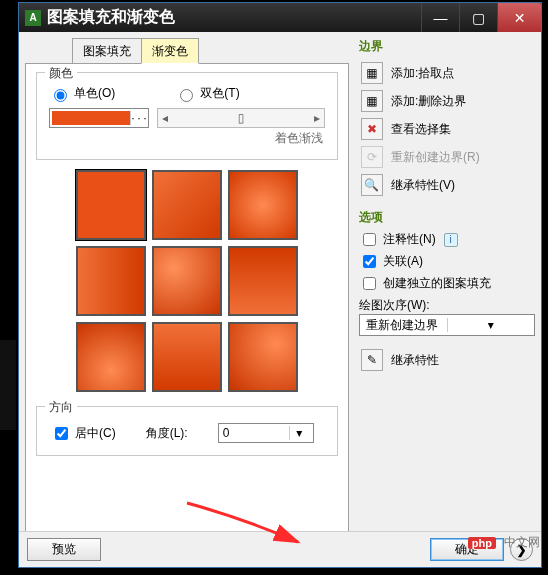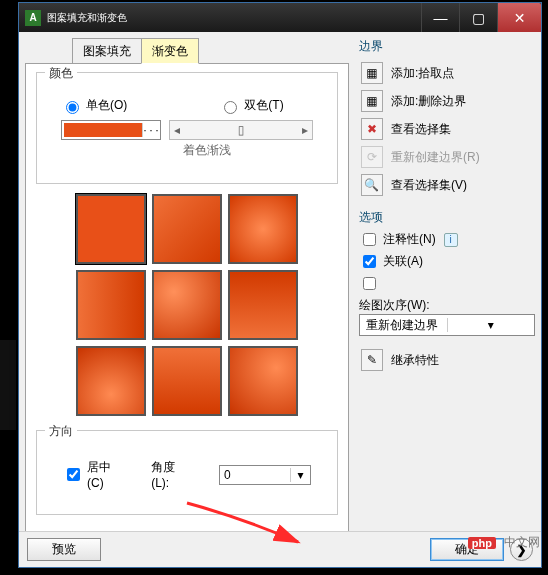--- a/index.html
+++ b/index.html
@@ -1,59 +1,59 @@
 <!DOCTYPE html>
 <html><head>
 <meta charset="utf-8">
 <style>
 * { box-sizing: border-box; font-family: "Microsoft YaHei", SimSun, sans-serif; font-size: 12px; }
 body { margin: 0; background: #000; width: 548px; height: 575px; position: relative; overflow: hidden; }
 .window { position: absolute; left: 18px; top: 2px; width: 524px; height: 566px; background: #f0f0f0; border: 1px solid #3a6ea5; box-shadow: 0 0 6px rgba(0,0,0,.5); }
 .titlebar { height: 29px; background: linear-gradient(#373737, #1a1a1a); display: flex; align-items: center; color: #fff; padding-left: 6px; }
 .titlebar .appicon { width: 16px; height: 16px; background: #2d7a2d; display: inline-flex; align-items: center; justify-content: center; margin-right: 6px; font-size: 10px; font-weight: bold; }
-.titlebar .title { flex: 1; font-size: 10px; }
+.titlebar .title { flex: 1; font-size: 16px; font-weight: bold; }
 .winbtns { display: flex; height: 100%; }
 .winbtn { width: 38px; display: flex; align-items: center; justify-content: center; color: #fff; font-size: 14px; border-left: 1px solid #444; }
 .winbtn.close { background: linear-gradient(#d06060,#b03030); width: 44px; border-top-right-radius: 2px; }
 .content { display: flex; padding: 6px 6px 0 6px; height: calc(100% - 29px - 36px); }
 .leftcol { width: 330px; padding-right: 6px; }
 .rightcol { flex: 1; padding-left: 4px; }
 .tabs { display: flex; margin-bottom: 0; padding-left: 47px; }
 .tab { padding: 4px 10px 3px; border: 1px solid #a0a0a0; background: #f0f0f0; margin-right: -1px; position: relative; }
 .tab.active { background: #fef9c3; border-bottom: 1px solid #fff; z-index: 2; }
 .tabpanel { border: 1px solid #a0a0a0; background: #fff; margin-top: -1px; padding: 8px 10px 10px; height: calc(100% - 22px); }
-.grp { border: 1px solid #c8c8c8; padding: 24px; margin-bottom: 8px; position: relative; }
+.grp { border: 1px solid #c8c8c8; padding: 12px; margin-bottom: 8px; position: relative; }
 .grp .legend { position: absolute; top: -8px; left: 8px; background: #fff; padding: 0 4px; color: #333; }
-.radios { display: flex; gap: 92px; margin-bottom: 6px; }
+.radios { display: flex; gap: 60px; margin-bottom: 6px; }
 .radios label { display: flex; align-items: center; gap: 4px; }
 .colorrow { display: flex; align-items: center; gap: 8px; }
 .swatchbtn { width: 100px; height: 20px; border: 1px solid #888; background: #fff; display: flex; align-items: center; padding: 2px; }
 .swatchbtn .sw { flex: 1; height: 100%; background: #e85018; }
 .swatchbtn .dd { width: 16px; text-align: center; border-left: 1px solid #ccc; letter-spacing: 2px; }
 .slider { flex: 1; height: 20px; border: 1px solid #bbb; background: #f5f5f5; display: flex; justify-content: space-between; align-items: center; padding: 0 4px; color: #666; }
-.labelsrow { display: flex; justify-content: flex-start; padding: 2px 2px 0; color: #666; }
+.labelsrow { display: flex; justify-content: flex-end; padding: 2px 2px 0; color: #666; }
 .swatchgrid { display: grid; grid-template-columns: repeat(3, 70px); grid-auto-rows: 70px; gap: 6px; justify-content: center; margin: 10px 0 14px; }
 .swcell { border: 2px solid #555; }
 .swcell.sel { box-shadow: 0 0 0 1px #000; }
 .g-solid   { background: #e85018; }
 .g-lindiag { background: linear-gradient(135deg,#f07038,#d23a00); }
 .g-radial1 { background: radial-gradient(circle at 50% 50%, #ff8a52, #d23a00); }
 .g-lin-h   { background: linear-gradient(90deg,#f07038,#d23a00); }
 .g-lin-v   { background: linear-gradient(180deg,#d23a00,#f07038); }
 .g-radial2 { background: radial-gradient(circle at 30% 30%, #ff905a, #c83400); }
 .g-radial3 { background: radial-gradient(circle at 50% 70%, #ff8a52, #c83400); }
 .g-lin-v2  { background: linear-gradient(180deg,#f07038,#d23a00); }
 .g-radial4 { background: radial-gradient(circle at 70% 30%, #ff8a52, #c83400); }
 .dirrow { display: flex; align-items: center; gap: 30px; padding: 4px 2px 0; }
 .dirrow label { display: flex; align-items: center; gap: 4px; }
 .combo { display: inline-flex; border: 1px solid #888; background: #fff; height: 20px; width: 96px; align-items: center; }
 .combo input { border: 0; width: 70px; padding: 0 4px; height: 100%; font-size: 12px; outline: none; }
 .combo .dd { width: 20px; text-align: center; border-left: 1px solid #ccc; }
 .sect { margin-bottom: 10px; }
-.sect .sectlabel { color: #0c4a6e; margin-bottom: 4px; display: block; }
+.sect .sectlabel { color: #4d7c0f; margin-bottom: 4px; display: block; font-weight: bold; }
 .iconbtn { display: flex; align-items: center; gap: 8px; padding: 3px 2px; cursor: default; }
 .iconbtn .ic { width: 22px; height: 22px; border: 1px solid #a8a8a8; background: #f4f4f4; display: flex; align-items: center; justify-content: center; font-size: 12px; }
 .iconbtn.disabled { color: #999; }
 .iconbtn.disabled .ic { opacity: .5; }
 .chk { display: flex; align-items: center; gap: 4px; margin: 3px 0; }
 .infoic { display:inline-block; width:14px; height:14px; border:1px solid #8aa; background:#dff3ff; color:#2266aa; text-align:center; line-height:12px; font-size:10px; margin-left:4px; border-radius:2px; }
 .combo2 { display:flex; border:1px solid #888; background:#fff; height:22px; align-items:center; width: 100%; }
 .combo2 span { flex:1; padding:0 6px; }
 .combo2 .dd { width:18px; text-align:center; border-left:1px solid #ccc; }
 .footer { position:absolute; left:0; bottom:0; width:100%; height:36px; padding: 10px 8px; display:flex; align-items:center; gap:6px; background:#f0f0f0; border-top:1px solid #d0d0d0; }
@@ -163,37 +163,38 @@
         <div class="iconbtn">
           <span class="ic" style="color:#c33">✖</span>
           <span>查看选择集</span>
         </div>
         <div class="iconbtn disabled">
           <span class="ic">⟳</span>
           <span>重新创建边界(R)</span>
         </div>
         <div class="iconbtn">
           <span class="ic">🔍</span>
-          <span>查看选择集(V)</span>
+          <span>继承特性(V)</span>
         </div>
       </div>
 
       <div class="sect">
         <span class="sectlabel">选项</span>
         <label class="chk">
           <input type="checkbox" style="">
           <span>注释性(N)</span>
           <span class="infoic">i</span>
         </label>
         <label class="chk">
           <input type="checkbox" checked="" style="">
           <span>关联(A)</span>
         </label>
         <label class="chk">
           <input type="checkbox" style="">
+          <span>创建独立的图案填充</span>
         </label>
         <div style="margin-top:4px">
           <span>绘图次序(W):</span>
           <div class="combo2">
             <span>重新创建边界</span>
             <span class="dd">▾</span>
           </div>
         </div>
       </div>
 

